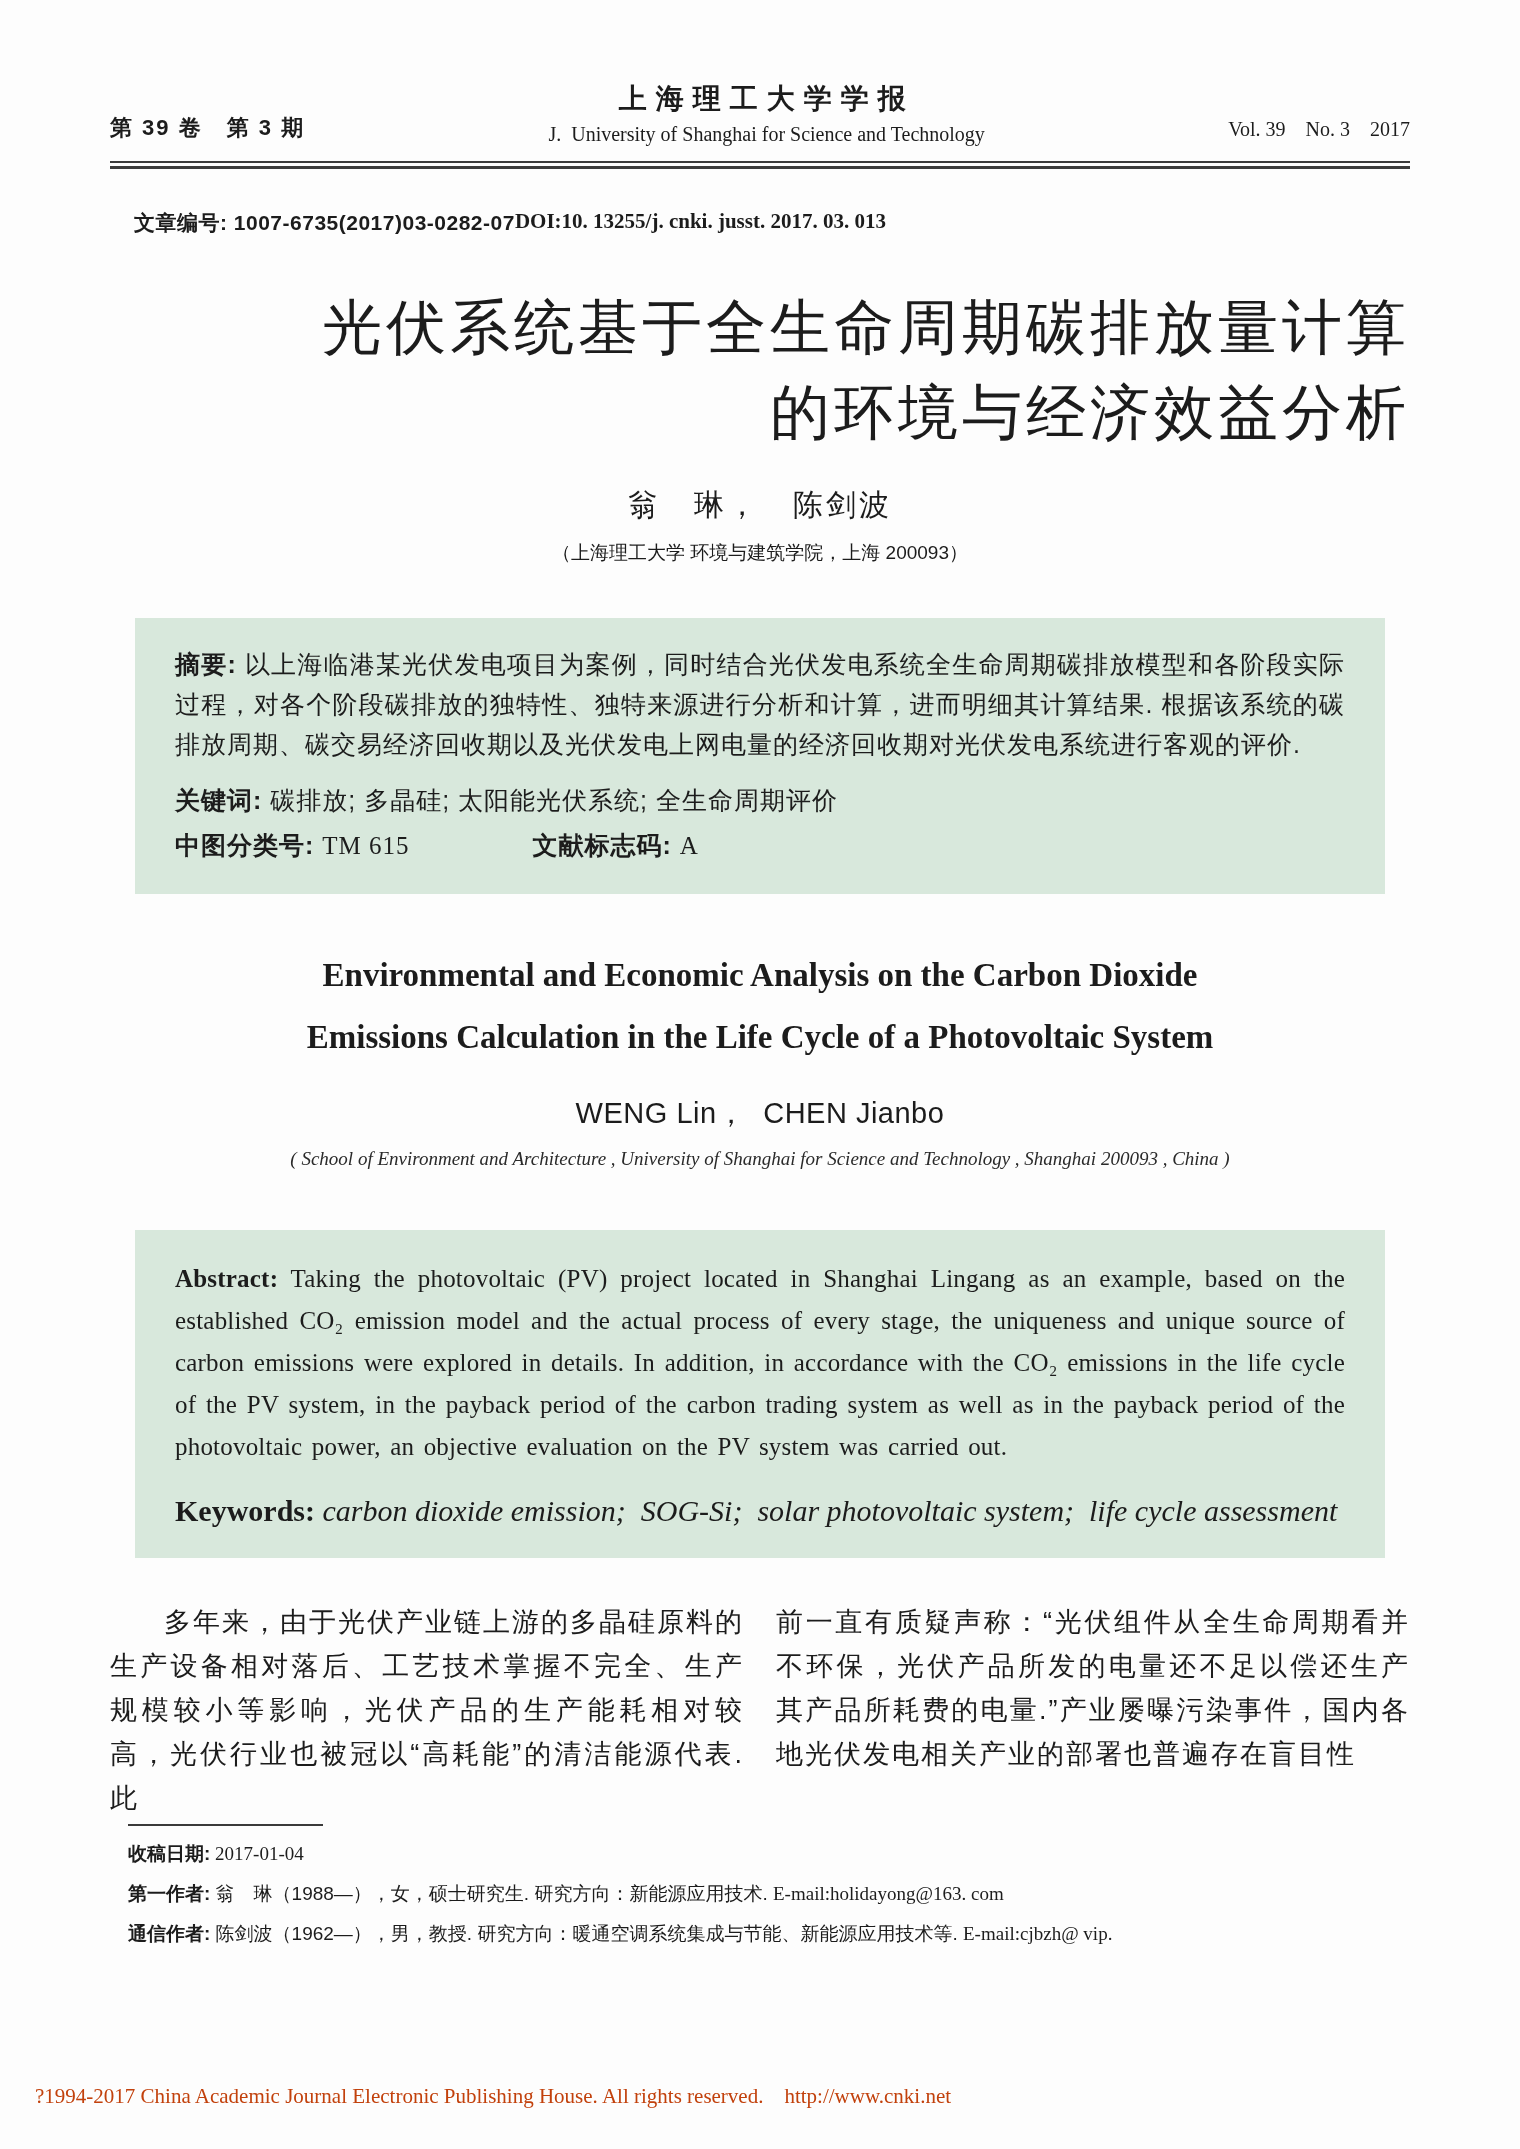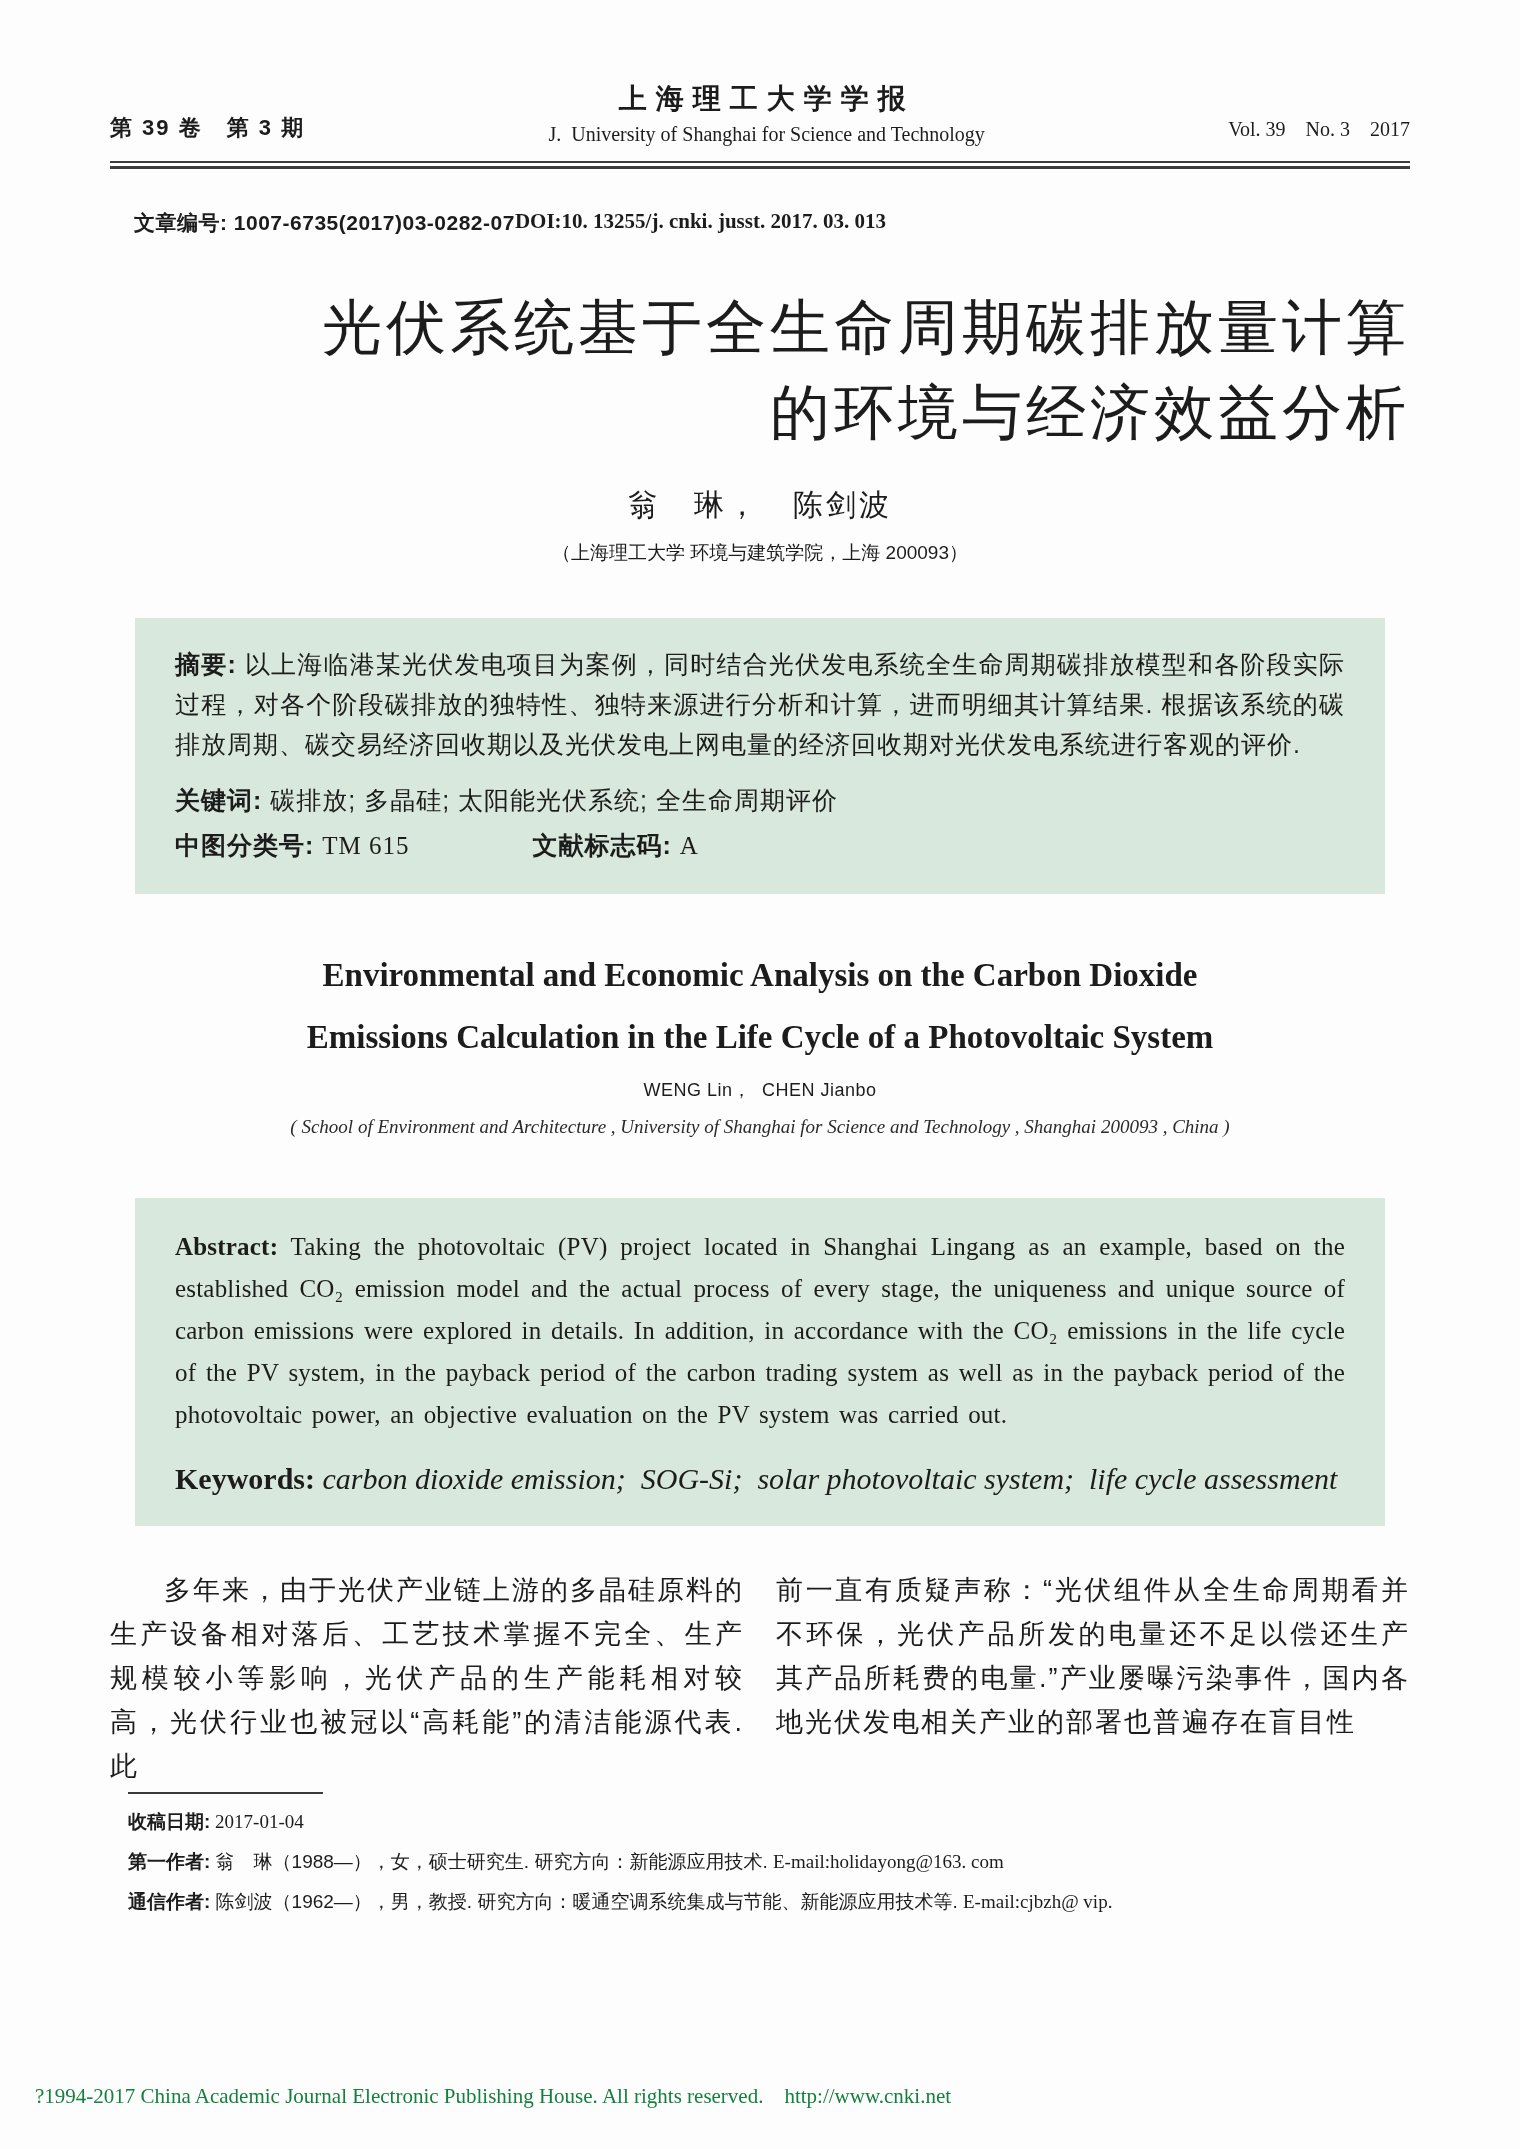--- a/index.html
+++ b/index.html
@@ -37,21 +37,21 @@
   .gbox{margin:52px 25px 0;background:#d8e8dc;padding:26px 40px 28px;}
   .gbox .para{font-size:25px;line-height:40px;text-align:justify;letter-spacing:1px;}
   .b{font-weight:bold;}
   .kw-line{margin-top:16px;font-size:25px;line-height:40px;letter-spacing:1px;}
   .clc-line{margin-top:5px;font-size:25px;line-height:40px;letter-spacing:1px;}
   .clc-val{font-family:"Liberation Serif",serif;letter-spacing:1px;}
   .clc-pair2{margin-left:115px;}
 
   
   .title-en{margin-top:50px;text-align:center;font-family:"Liberation Serif",serif;font-weight:bold;font-size:33px;line-height:62px;}
-  .authors-en{margin-top:10px;text-align:center;font-size:18px;letter-spacing:0.5px;}
+  .authors-en{margin-top:26px;text-align:center;font-size:29px;letter-spacing:0.5px;}
   .affil-en{margin-top:14px;text-align:center;font-family:"Liberation Serif",serif;font-style:italic;font-size:19px;color:#2a2a2a;}
 
   .gbox-en{margin-top:60px;padding:28px 40px 26px;}
   .gbox-en .para{font-family:"Liberation Serif",serif;font-size:25px;line-height:42px;text-align:justify;letter-spacing:0.2px;word-spacing:3px;}
   .kw-line-en{margin-top:22px;font-family:"Liberation Serif",serif;font-size:30px;line-height:42px;}
   .kw-line-en .kw-label{font-weight:bold;font-family:"Liberation Serif",serif;}
   .kw-line-en .kw-vals{font-style:italic;}
 
   
   .body-cols{display:flex;gap:32px;margin-top:42px;}
@@ -60,21 +60,21 @@
   .col-right p{margin:0;}
 
   
   .footnote{margin-top:4px;padding-left:18px;font-size:19px;line-height:40px;}
   .fn-rule{width:195px;border-top:2px solid #3a3a3a;margin-bottom:8px;}
   .fn-label{font-weight:bold;}
   .fn-latin{font-family:"Liberation Serif",serif;}
   .fn-wrap{padding-left:74px;}
 
   
-  .footer{position:absolute;left:35px;bottom:40px;color:#15803d;font-family:"Liberation Serif",serif;font-size:21px;}
+  .footer{position:absolute;left:35px;bottom:40px;color:#c2410c;font-family:"Liberation Serif",serif;font-size:21px;}
 </style>
 </head>
 <body>
 
 <div class="page">
   <div class="content">
 
     <div class="hdr">
       <div class="hdr-left pre">第 39 卷　第 3 期</div>
       <div class="hdr-center">

